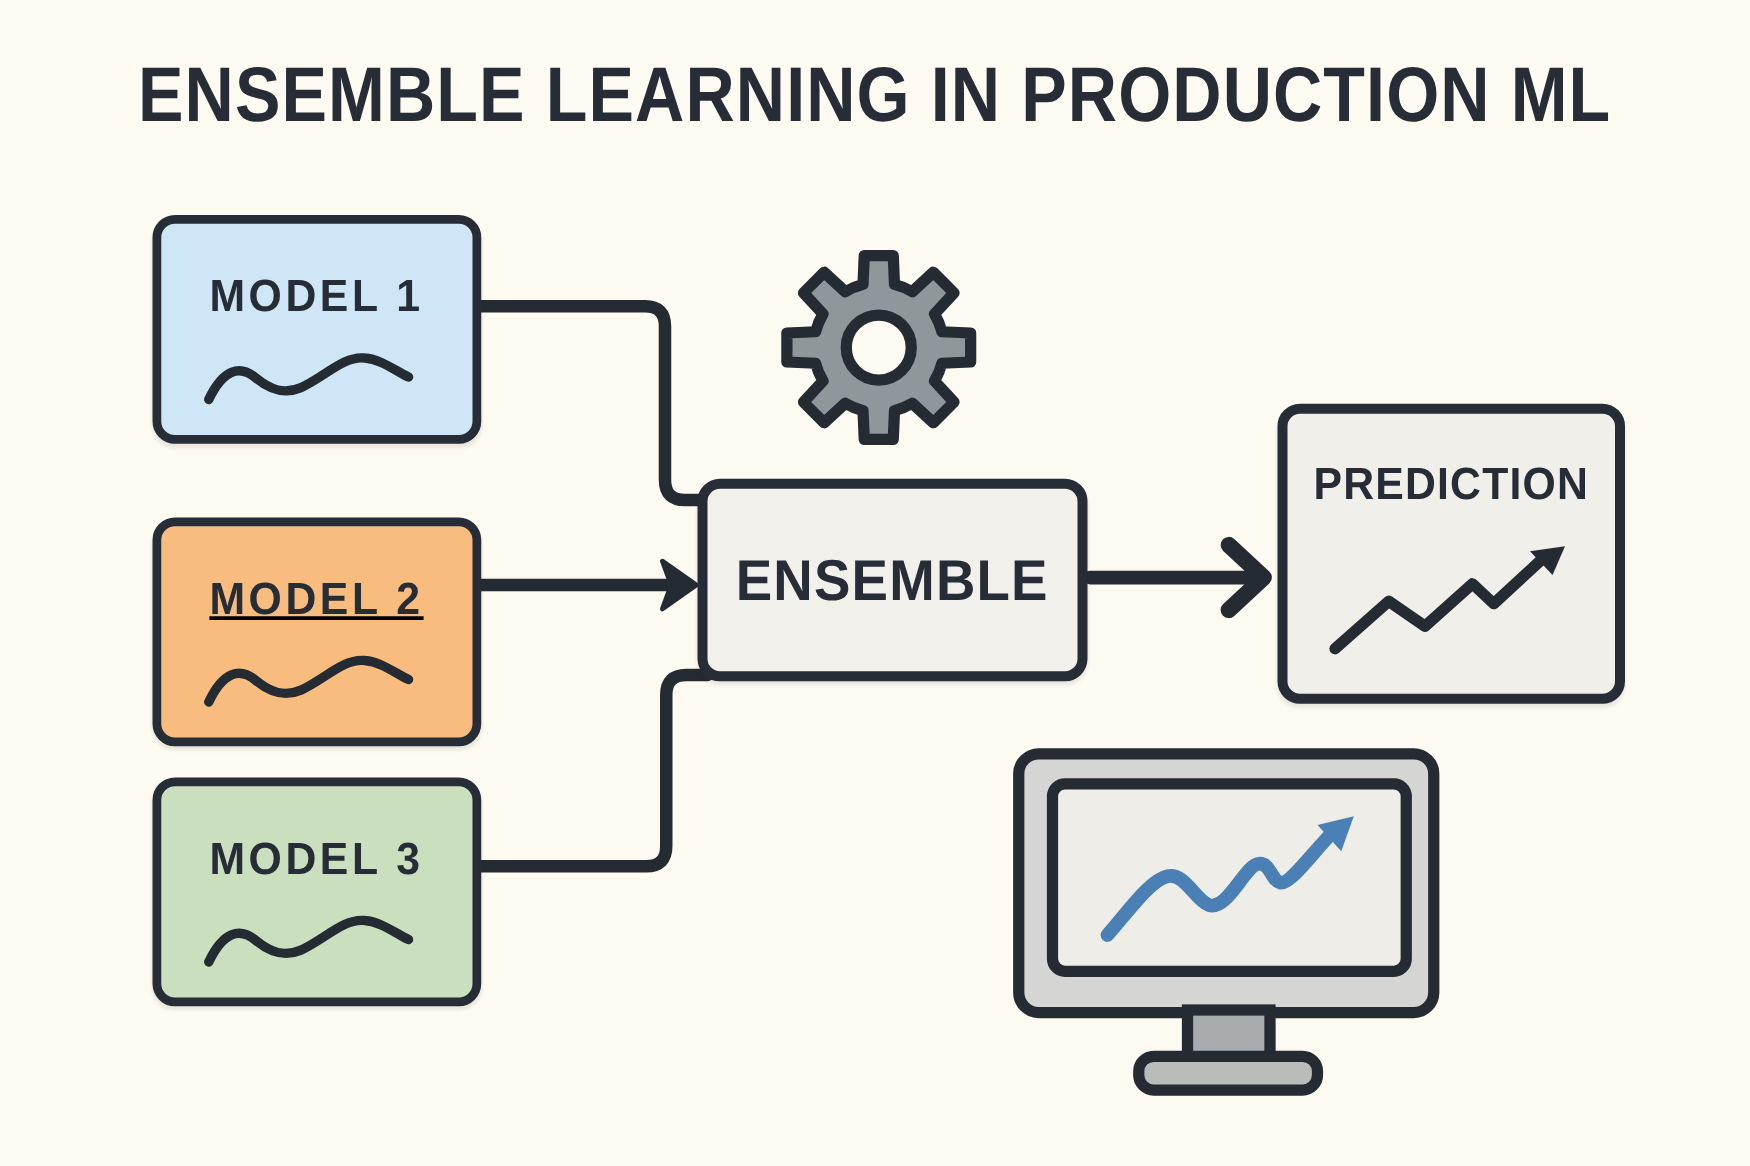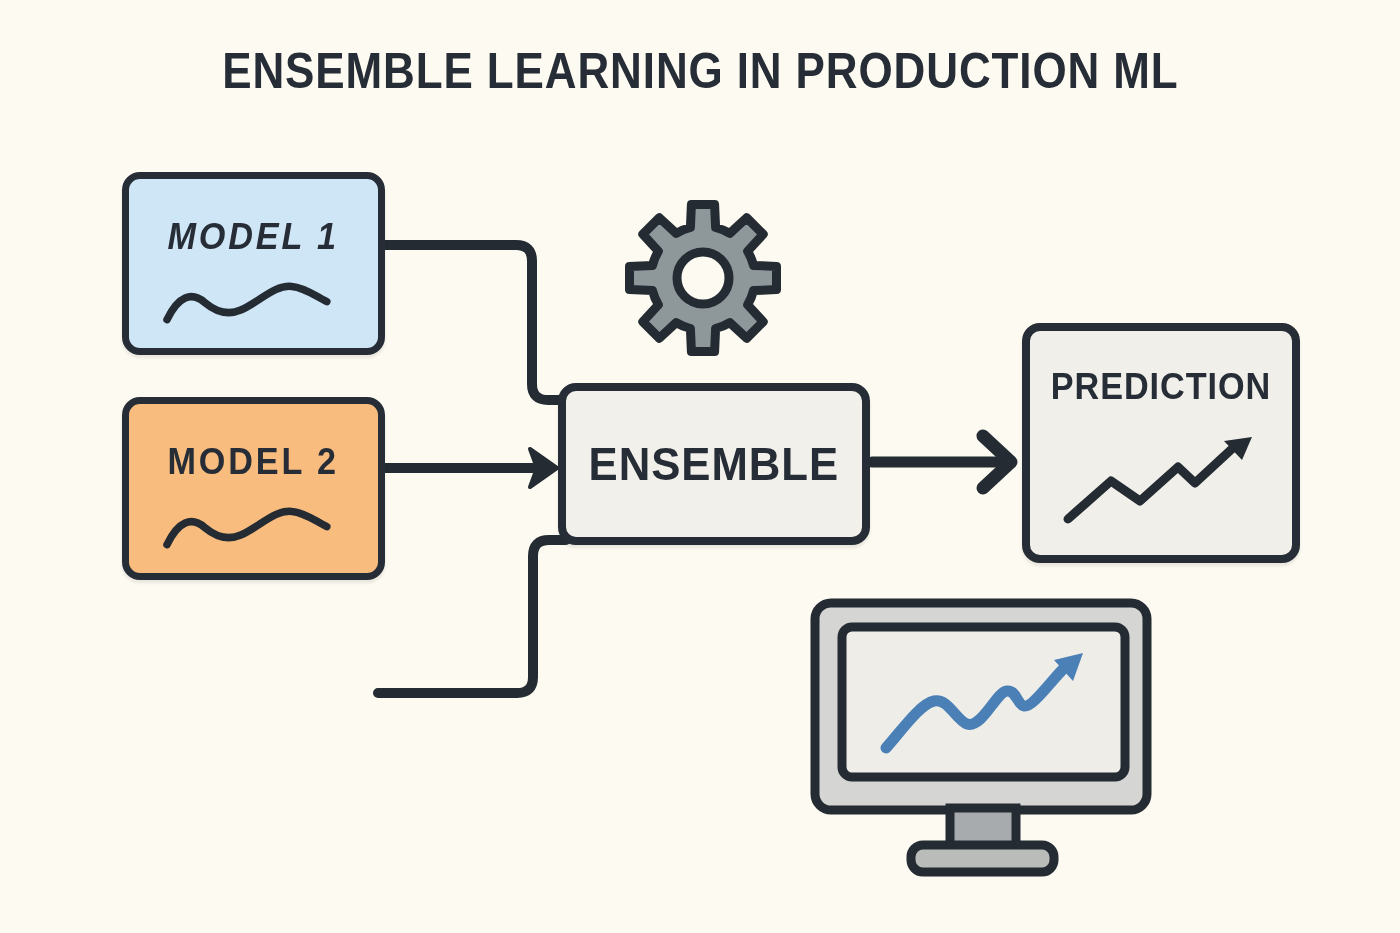--- a/index.html
+++ b/index.html
@@ -18,21 +18,21 @@
   #overlay-svg {
     position: absolute;
     left: 0; top: 0;
     width: 1400px; height: 933px;
   }
   .page-title {
     position: absolute;
     left: 0; right: 0;
     top: 46px;
     text-align: center;
-    font-size: 50px;
+    font-size: 62px;
     font-weight: 800;
     color: #272d36;
     line-height: 1.0;
     white-space: nowrap;
   }
   .page-title .squeeze {
     display: inline-block;
     transform: scaleX(0.88);
     transform-origin: center;
     letter-spacing: 1px;
@@ -42,21 +42,21 @@
     box-sizing: border-box;
     border: 7px solid #272d36;
     border-radius: 18px;
     display: flex;
     flex-direction: column;
     align-items: center;
     box-shadow: 0 3px 3px rgba(60,60,50,0.10);
   }
   .model-box { left: 122px; width: 263px; height: 183px; padding-top: 40px; }
   #model1 { top: 172px; }
-  #model2 { top: 397px; }
+  #model2 { top: 414px; text-decoration: underline; }
   #model3 { top: 622px; }
   .model-label {
     font-size: 36px;
     font-weight: 800;
     color: #272d36;
     letter-spacing: 3px;
     transform: scaleX(0.95);
     line-height: 1;
   }
   .model-wave { margin-top: 22px; }
@@ -129,34 +129,40 @@
       <path d="M 1083 653 L 1054 660 L 1073 681 Z" fill="#4a80b6"></path>
       <rect x="950" y="808" width="66" height="42" stroke="#252b33" stroke-width="9" fill="#a8abad"></rect>
       <rect x="911" y="845" width="143" height="27" rx="12" stroke="#252b33" stroke-width="9" fill="#babcba"></rect>
     </g>
   </svg>
 
   <div class="page-title">
     <span class="squeeze">ENSEMBLE LEARNING IN PRODUCTION ML</span>
   </div>
 
-  <div id="model1" class="node model-box" style="background: rgb(207, 230, 247); font-style: italic;">
+  <div id="model1" class="node model-box" style="background: rgb(207, 230, 247);">
     <div class="model-label">MODEL 1</div>
     <svg class="model-wave" width="192" height="52" viewBox="0 0 200 55">
       <path class="stroke-dark" stroke-width="8" stroke-linecap="round" d="M 8 45 C 20 20 34 15 48 27 C 60 37 72 41 86 35 C 106 26 122 8 140 10 C 154 11 166 21 177 26"></path>
     </svg>
   </div>
 
   <div id="model2" class="node model-box" style="background: rgb(248, 189, 126);">
     <div class="model-label">MODEL 2</div>
     <svg class="model-wave" width="192" height="52" viewBox="0 0 200 55">
       <path class="stroke-dark" stroke-width="8" stroke-linecap="round" d="M 8 45 C 20 20 34 15 48 27 C 60 37 72 41 86 35 C 106 26 122 8 140 10 C 154 11 166 21 177 26"></path>
     </svg>
   </div>
 
+  <div id="model3" class="node model-box" style="background: rgb(201, 223, 189);">
+    <div class="model-label">MODEL 3</div>
+    <svg class="model-wave" width="192" height="52" viewBox="0 0 200 55">
+      <path class="stroke-dark" stroke-width="8" stroke-linecap="round" d="M 8 45 C 20 20 34 15 48 27 C 60 37 72 41 86 35 C 106 26 122 8 140 10 C 154 11 166 21 177 26"></path>
+    </svg>
+  </div>
 
   <div id="prediction" class="node" style="background: rgb(240, 239, 233);">
     <div class="prediction-label">PREDICTION</div>
     <svg class="prediction-trend" width="210" height="105" viewBox="0 0 210 105">
       <path class="stroke-dark" stroke-width="9" stroke-linecap="round" stroke-linejoin="round" d="M 12 88 L 55 50 L 84 70 L 122 36 L 139 52 L 178 16"></path>
       <path class="fill-dark" d="M 196 6 L 168 10 L 186 29 Z"></path>
     </svg>
   </div>
 
   <div id="ensemble" class="node" style="background: rgb(241, 240, 234);">

